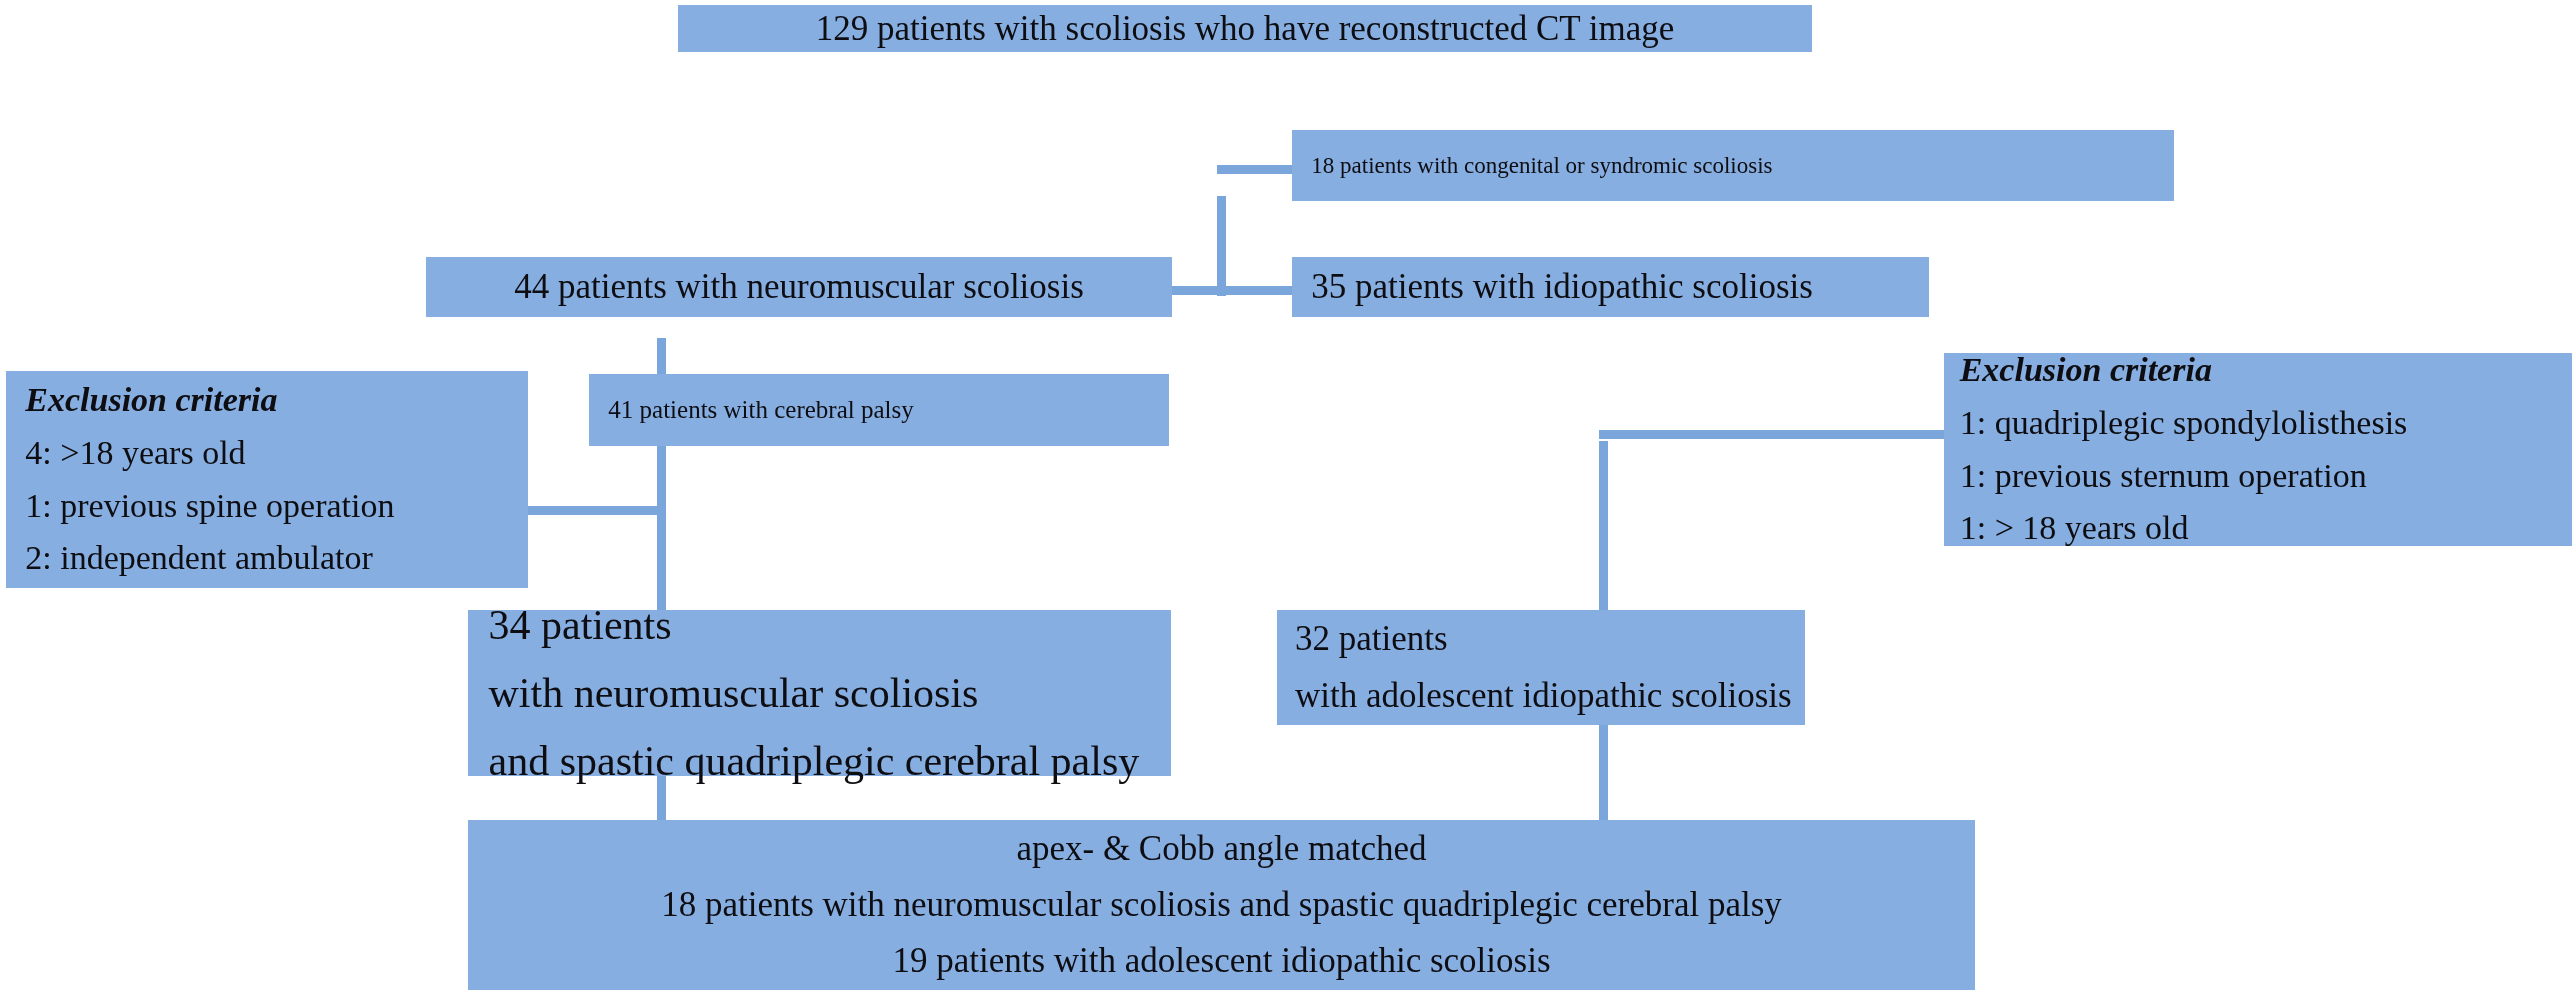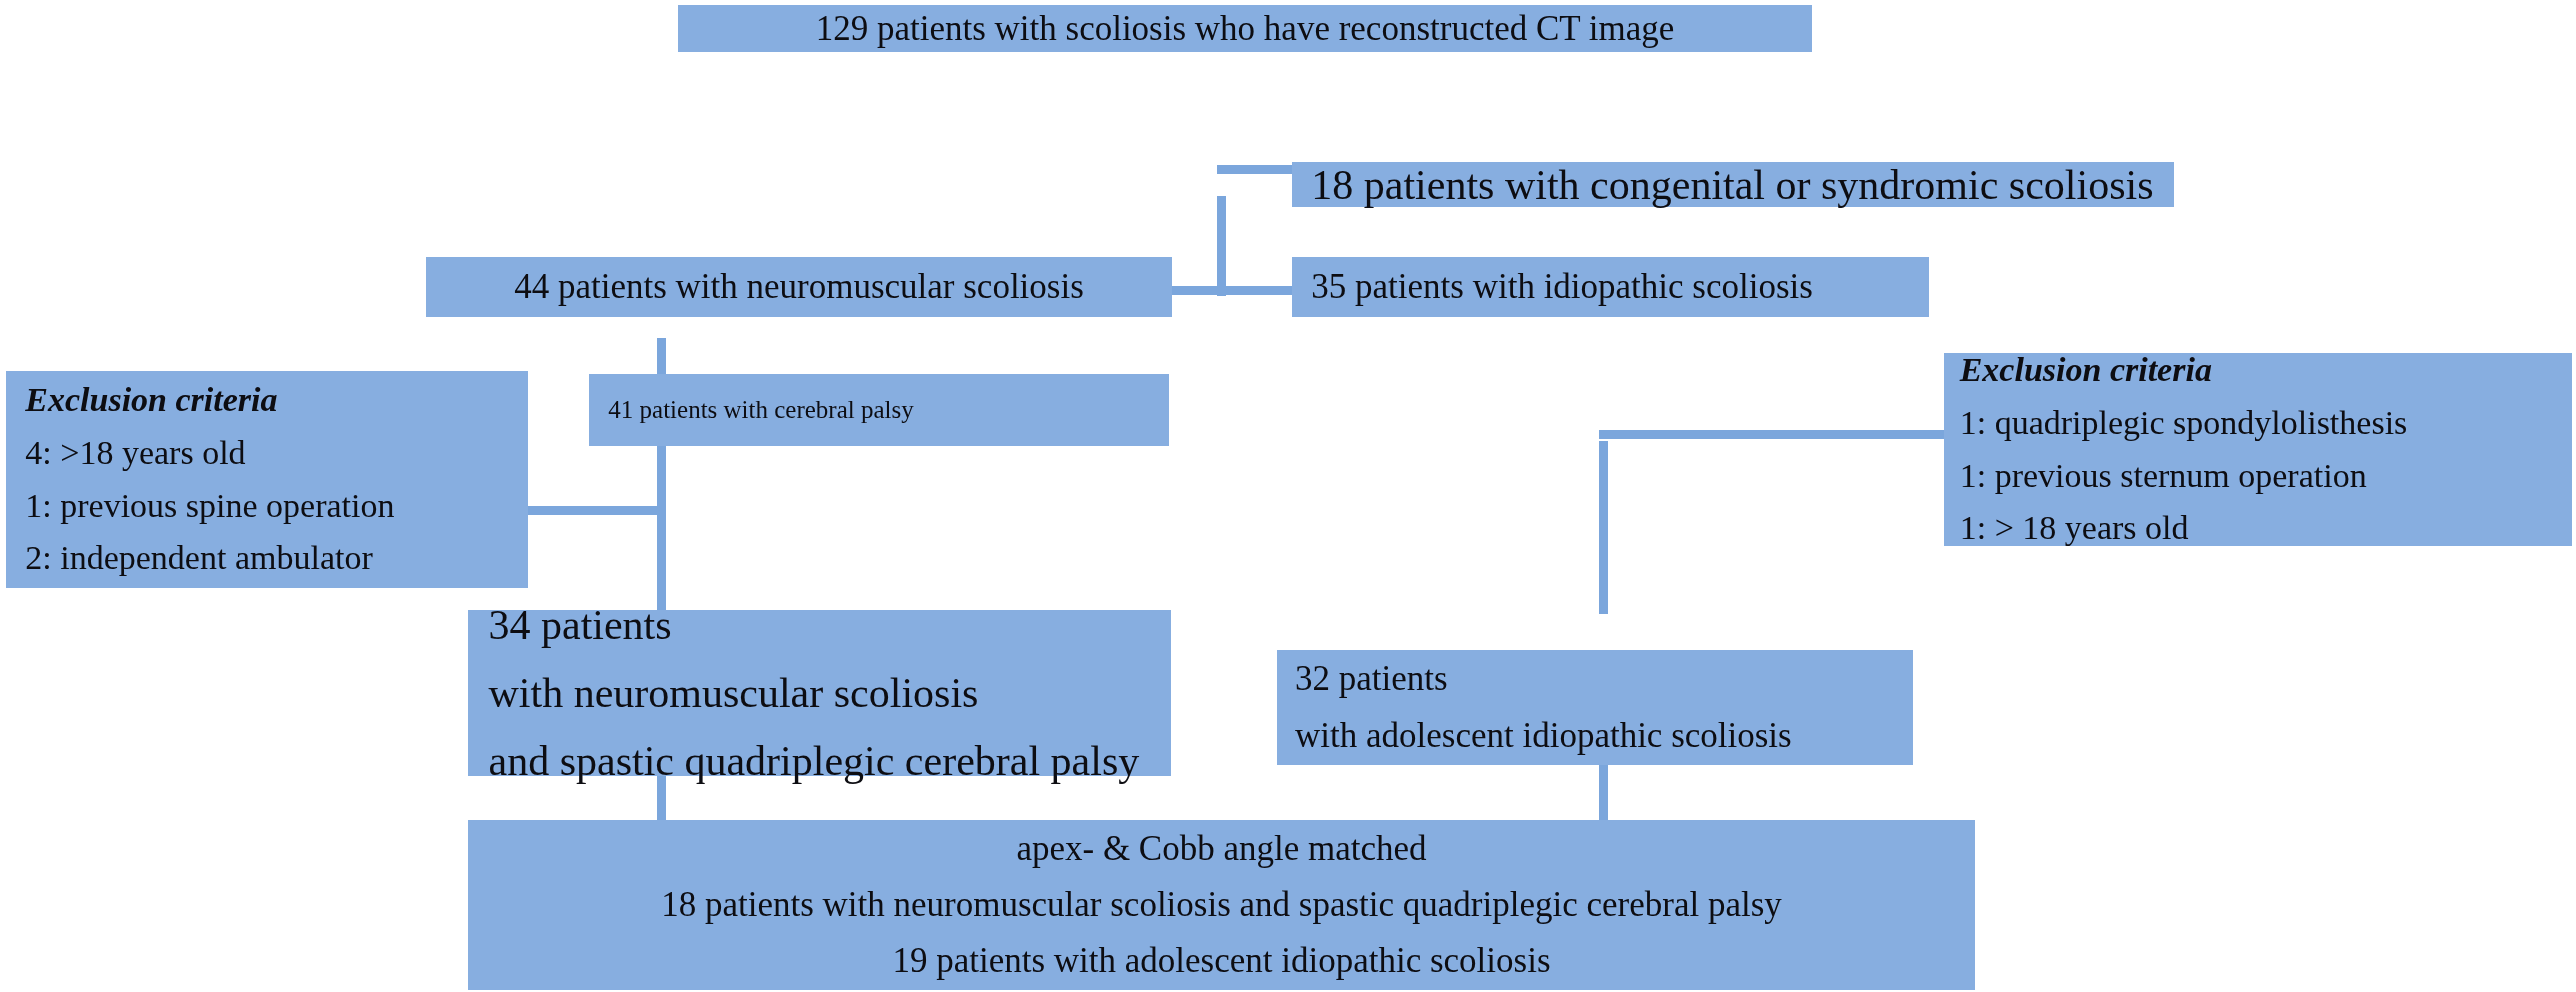--- a/index.html
+++ b/index.html
@@ -52,21 +52,21 @@
   <div class="conn" style="left:1599px; top:441px; width:8.5px; height:173px;"></div>
 
   <div class="conn" style="left:1599px; top:430px; width:349px; height:8.5px;"></div>
 
   <div class="conn" style="left:1599px; top:725px; width:8.5px; height:97px;"></div>
 
   <div class="box center" style="left:678px; top:5px; width:1134px; height:47px; font-size:35px; padding:0 14.5px;">
     <span class="line">129 patients with scoliosis who have reconstructed CT image</span>
   </div>
 
-  <div class="box left" style="left:1292px; top:130px; width:882px; height:45px; font-size:42px; padding:0 19.3px;margin-top:32px;">
+  <div class="box left" style="left:1292px; top:130px; width:882px; height:71px; font-size:23px; padding:0 19.3px;">
     <span class="line">18 patients with congenital or syndromic scoliosis</span>
   </div>
 
   <div class="box center" style="left:426px; top:257px; width:746px; height:60px; font-size:35px; padding:0 14.5px;">
     <span class="line">44 patients with neuromuscular scoliosis</span>
   </div>
 
   <div class="box left" style="left:1292px; top:257px; width:637px; height:60px; font-size:35px; padding:0 19.3px;">
     <span class="line">35 patients with idiopathic scoliosis</span>
   </div>
@@ -88,21 +88,21 @@
     <span class="line">1: previous sternum operation</span>
     <span class="line">1: &gt; 18 years old</span>
   </div>
 
   <div class="box left" style="left:468px; top:610px; width:703px; height:166px; font-size:42px; padding:4.8px 20.5px; line-height:1.62; justify-content:center;">
     <span class="line">34 patients</span>
     <span class="line">with neuromuscular scoliosis</span>
     <span class="line">and spastic quadriplegic cerebral palsy</span>
   </div>
 
-  <div class="box left" style="left:1277px; top:610px; width:636px; height:115px; font-size:35px; padding:4.8px 18px; line-height:1.62; justify-content:center;margin-top:40px;">
+  <div class="box left" style="left:1277px; top:610px; width:528px; height:115px; font-size:35px; padding:4.8px 18px; line-height:1.62; justify-content:center;">
     <span class="line">32 patients</span>
     <span class="line">with adolescent idiopathic scoliosis</span>
   </div>
 
   <div class="box center" style="left:468px; top:820px; width:1507px; height:170px; font-size:35px; padding:4.8px 12px; line-height:1.6; justify-content:center;">
     <span class="line">apex- &amp; Cobb angle matched</span>
     <span class="line">18 patients with neuromuscular scoliosis and spastic quadriplegic cerebral palsy</span>
     <span class="line">19 patients with adolescent idiopathic scoliosis</span>
   </div>
 

